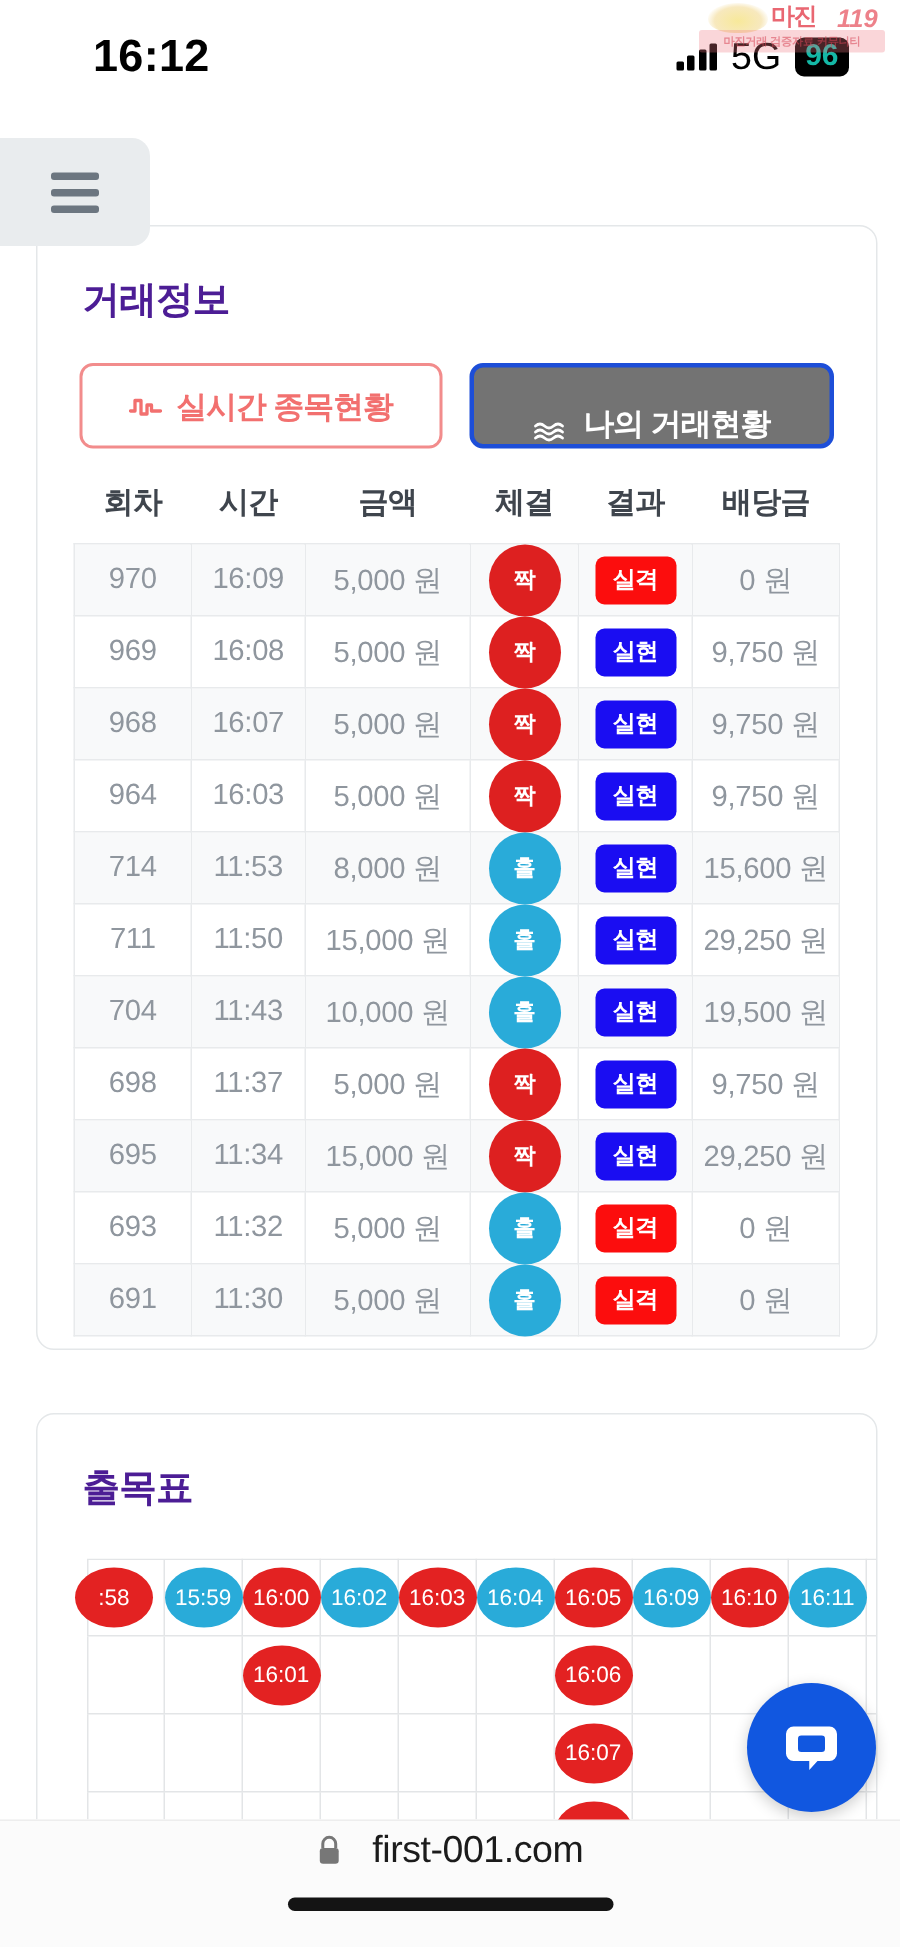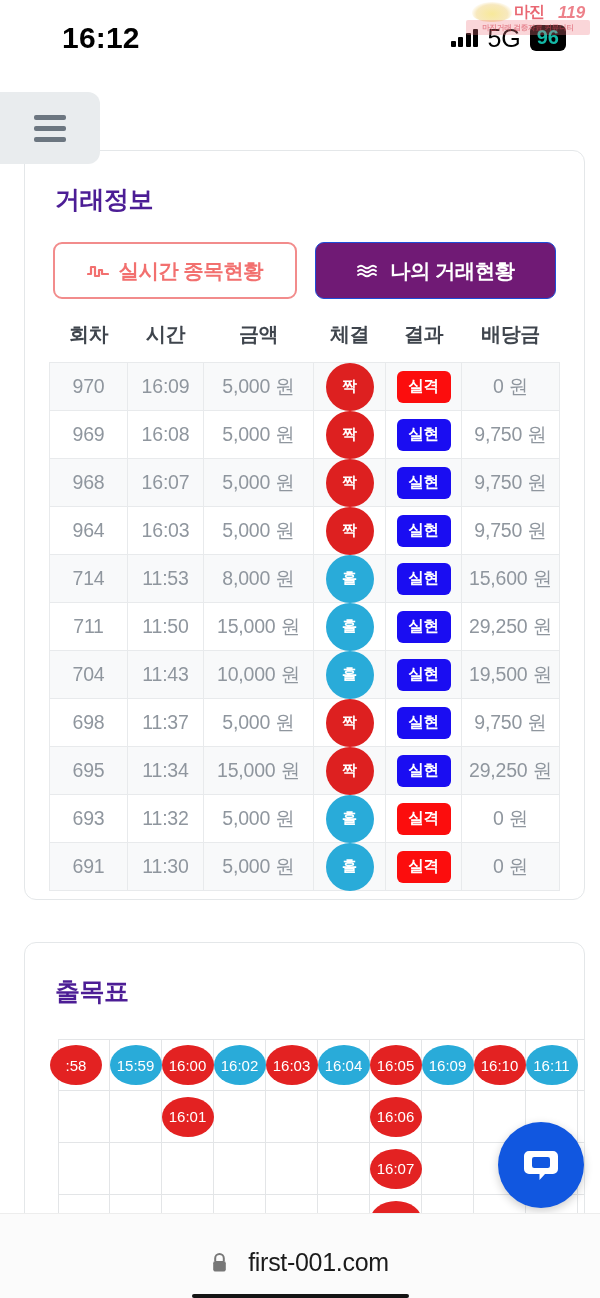--- a/index.html
+++ b/index.html
@@ -88,21 +88,21 @@
   }
 
   
   .tabs { display: flex; gap: 18px; padding: 26px 28px 0 28px; }
   .tab {
     flex: 1; height: 57px; border-radius: 9px;
     display: flex; align-items: center; justify-content: center; gap: 10px;
     font-size: 20.5px; font-weight: 700; letter-spacing: -.6px;
   }
   .tab-outline { background:#fff; border: 2px solid #f28c8c; color: #f2706f; }
-  .tab-filled  { background:#701a75; border: 1px solid #1d4ed8; color: #fff; }
+  .tab-filled  { background:#737373; border: 3px solid #1d4ed8; color: #fff; align-items: flex-end; }
   .tab svg { flex: none; }
 
   
   .tbl { width: 510px; margin: 22px auto 0; border-collapse: collapse; table-layout: fixed; }
   .tbl th {
     font-size: 20px; font-weight: 700; color: #3f454d; padding: 0 0 14px;
     letter-spacing: -.5px; text-align: center; border: none;
   }
   .tbl td {
     border: 1px solid #e8eaec; height: 48px; text-align: center;
@@ -162,21 +162,21 @@
     background: #1157e0; display: flex; align-items: center; justify-content: center;
     z-index: 30; box-shadow: 0 3px 10px rgba(0,0,0,.2);
   }
 
   
   .bottombar {
     position: absolute; left: 0; bottom: 0; width: 600px; height: 85px;
     background: #fbfbfb; border-top: 1px solid #ededed;
     display: flex; flex-direction: column; align-items: center;
   }
-  .url-row { display: flex; align-items: center; gap: 20px; margin-top: 34px; }
+  .url-row { display: flex; align-items: center; gap: 20px; margin-top: 5px; }
   .url-txt { font-size: 25px; color: #1b1b1b; letter-spacing: -.3px; }
   .home-ind { width: 217px; height: 9px; background: #141414; border-radius: 5px; margin-top: 17px; }
 </style>
 </head>
 <body>
 
 <div class="phone">
 
   <div class="statusbar">
     <div class="sb-time">16:12</div>

